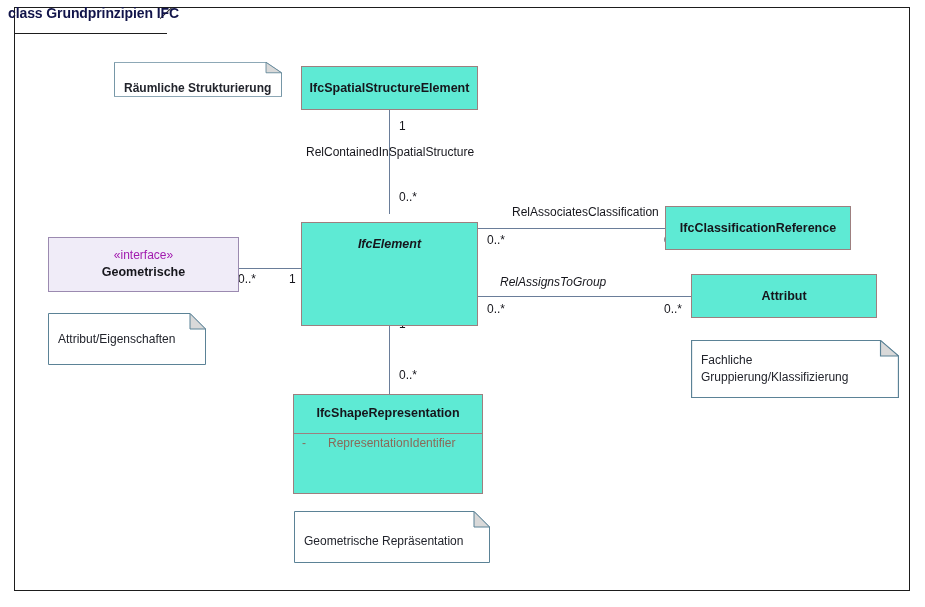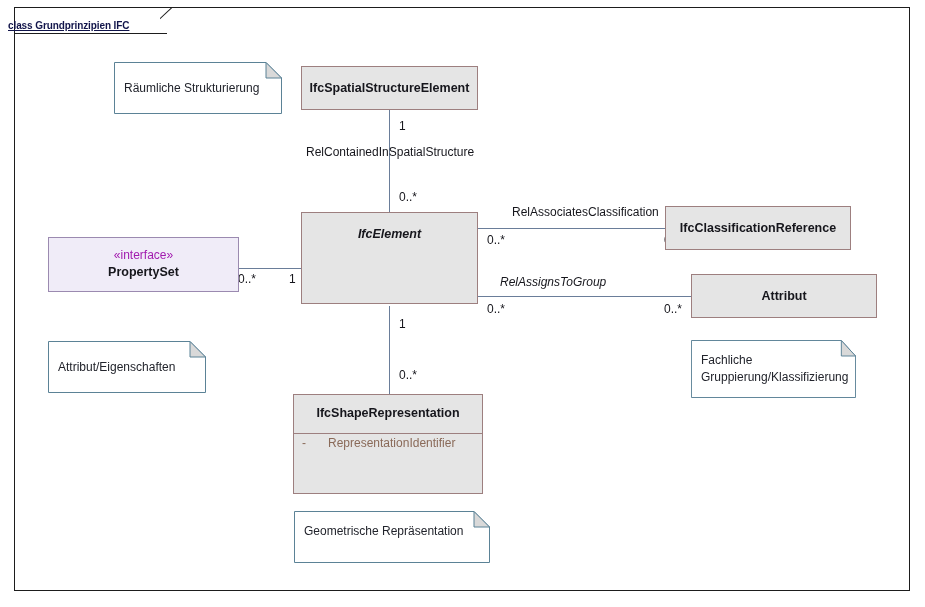--- a/index.html
+++ b/index.html
@@ -67,35 +67,34 @@
     top: 12px;
     width: 36px;
     height: 1px;
     background: #1d1d1d;
     transform: rotate(-43deg);
     transform-origin: left center;
   }
   .frame-tab-label {
     position: absolute;
     left: 8px;
-    top: 20px;
-    font-size: 10px;
+    top: 5px;
+    font-size: 14px;
     font-weight: bold;
     color: #11144a;
     white-space: nowrap;
     letter-spacing: -0.1px;
-    text-decoration: underline;
   }
 
   
   .uml-class {
     position: absolute;
     box-sizing: border-box;
     border: 1px solid #9d7f7f;
-    background: #e5e5e5;
+    background: #5eead4;
   }
   .uml-class .cls-name {
     text-align: center;
     font-size: 12.5px;
     font-weight: bold;
     color: #16161c;
     line-height: 1.25;
     padding: 0 4px;
     white-space: nowrap;
   }
@@ -212,58 +211,58 @@
 
   <div class="conn-h" style="left:478px; top:296px; width:214px;"></div>
   <div class="conn-label" style="left:500px; top:275px;font-style:italic;">RelAssignsToGroup</div>
   <div class="mult" style="left:487px; top:302px;">0..*</div>
   <div class="mult" style="left:664px; top:302px;">0..*</div>
 
   <div class="conn-v" style="left:389px; top:306px; height:88px;"></div>
   <div class="mult" style="left:399px; top:317px;">1</div>
   <div class="mult" style="left:399px; top:368px;">0..*</div>
 
-  <div class="uml-note" style="left:114px; top:62px; width:168px; height:52px;">
+  <div class="uml-note" style="left:114px; top:62px; width:168px; height:35px;font-weight:bold;">
     <svg class="note-shape" viewBox="0 0 168 52" preserveAspectRatio="none">
       <path d="M0.5,0.5 H152 L167.5,16 V51.5 H0.5 Z" fill="#ffffff" stroke="#5b8296" stroke-width="1"></path>
       <path d="M152,0.5 L167.5,16 H152 Z" fill="#d9d9d9" stroke="#5b8296" stroke-width="1"></path>
     </svg>
     <div class="note-text" style="top:18px; width:150px;">Räumliche Strukturierung</div>
   </div>
 
-  <div class="uml-note" style="left:48px; top:313px; width:158px; height:52px;margin-top:28px;">
+  <div class="uml-note" style="left:48px; top:313px; width:158px; height:52px;">
     <svg class="note-shape" viewBox="0 0 158 52" preserveAspectRatio="none">
       <path d="M0.5,0.5 H142 L157.5,16 V51.5 H0.5 Z" fill="#ffffff" stroke="#5b8296" stroke-width="1"></path>
       <path d="M142,0.5 L157.5,16 H142 Z" fill="#d9d9d9" stroke="#5b8296" stroke-width="1"></path>
     </svg>
     <div class="note-text" style="top:18px; width:140px;">Attribut/Eigenschaften</div>
   </div>
 
-  <div class="uml-note" style="left:691px; top:340px; width:165px; height:58px;">
+  <div class="uml-note" style="left:691px; top:340px; width:208px; height:58px;">
     <svg class="note-shape" viewBox="0 0 180 58" preserveAspectRatio="none">
       <path d="M0.5,0.5 H164 L179.5,16 V57.5 H0.5 Z" fill="#ffffff" stroke="#5b8296" stroke-width="1"></path>
       <path d="M164,0.5 L179.5,16 H164 Z" fill="#d9d9d9" stroke="#5b8296" stroke-width="1"></path>
     </svg>
     <div class="note-text" style="top:12px; width:164px;">Fachliche
 Gruppierung/Klassifizierung</div>
   </div>
 
   <div class="uml-note" style="left:294px; top:511px; width:196px; height:52px;">
     <svg class="note-shape" viewBox="0 0 196 52" preserveAspectRatio="none">
       <path d="M0.5,0.5 H180 L195.5,16 V51.5 H0.5 Z" fill="#ffffff" stroke="#5b8296" stroke-width="1"></path>
       <path d="M180,0.5 L195.5,16 H180 Z" fill="#d9d9d9" stroke="#5b8296" stroke-width="1"></path>
     </svg>
-    <div class="note-text" style="top:12px; width:178px;">Geometrische Repräsentation</div>
+    <div class="note-text" style="top:22px; width:178px;">Geometrische Repräsentation</div>
   </div>
 
   <div class="uml-class" style="left:301px; top:66px; width:177px; height:44px;">
     <div class="cls-name" style="padding-top:14px;">IfcSpatialStructureElement</div>
   </div>
 
-  <div class="uml-class abstract" style="left:301px; top:212px; width:177px; height:92px;">
+  <div class="uml-class abstract" style="left:301px; top:222px; width:177px; height:104px;">
     <div class="cls-name" style="padding-top:14px;">IfcElement</div>
   </div>
 
   <div class="uml-class" style="left:665px; top:206px; width:186px; height:44px;">
     <div class="cls-name" style="padding-top:14px;">IfcClassificationReference</div>
   </div>
 
   <div class="uml-class" style="left:691px; top:274px; width:186px; height:44px;">
     <div class="cls-name" style="padding-top:14px;">Attribut</div>
   </div>
@@ -272,16 +271,16 @@
     <div class="cls-name" style="padding-top:11px; padding-bottom:11px;">IfcShapeRepresentation</div>
     <div class="cls-compartment" style="">
       <div class="attr-row">
         <span class="vis">-</span><span>RepresentationIdentifier</span>
       </div>
     </div>
   </div>
 
   <div class="uml-iface" style="left:48px; top:237px; width:191px; height:55px;">
     <div class="stereo" style="padding-top:10px;">«interface»</div>
-    <div class="iface-name">PropertySet</div>
+    <div class="iface-name">Geometrische</div>
   </div>
 
 </div>
 
 </body></html>

